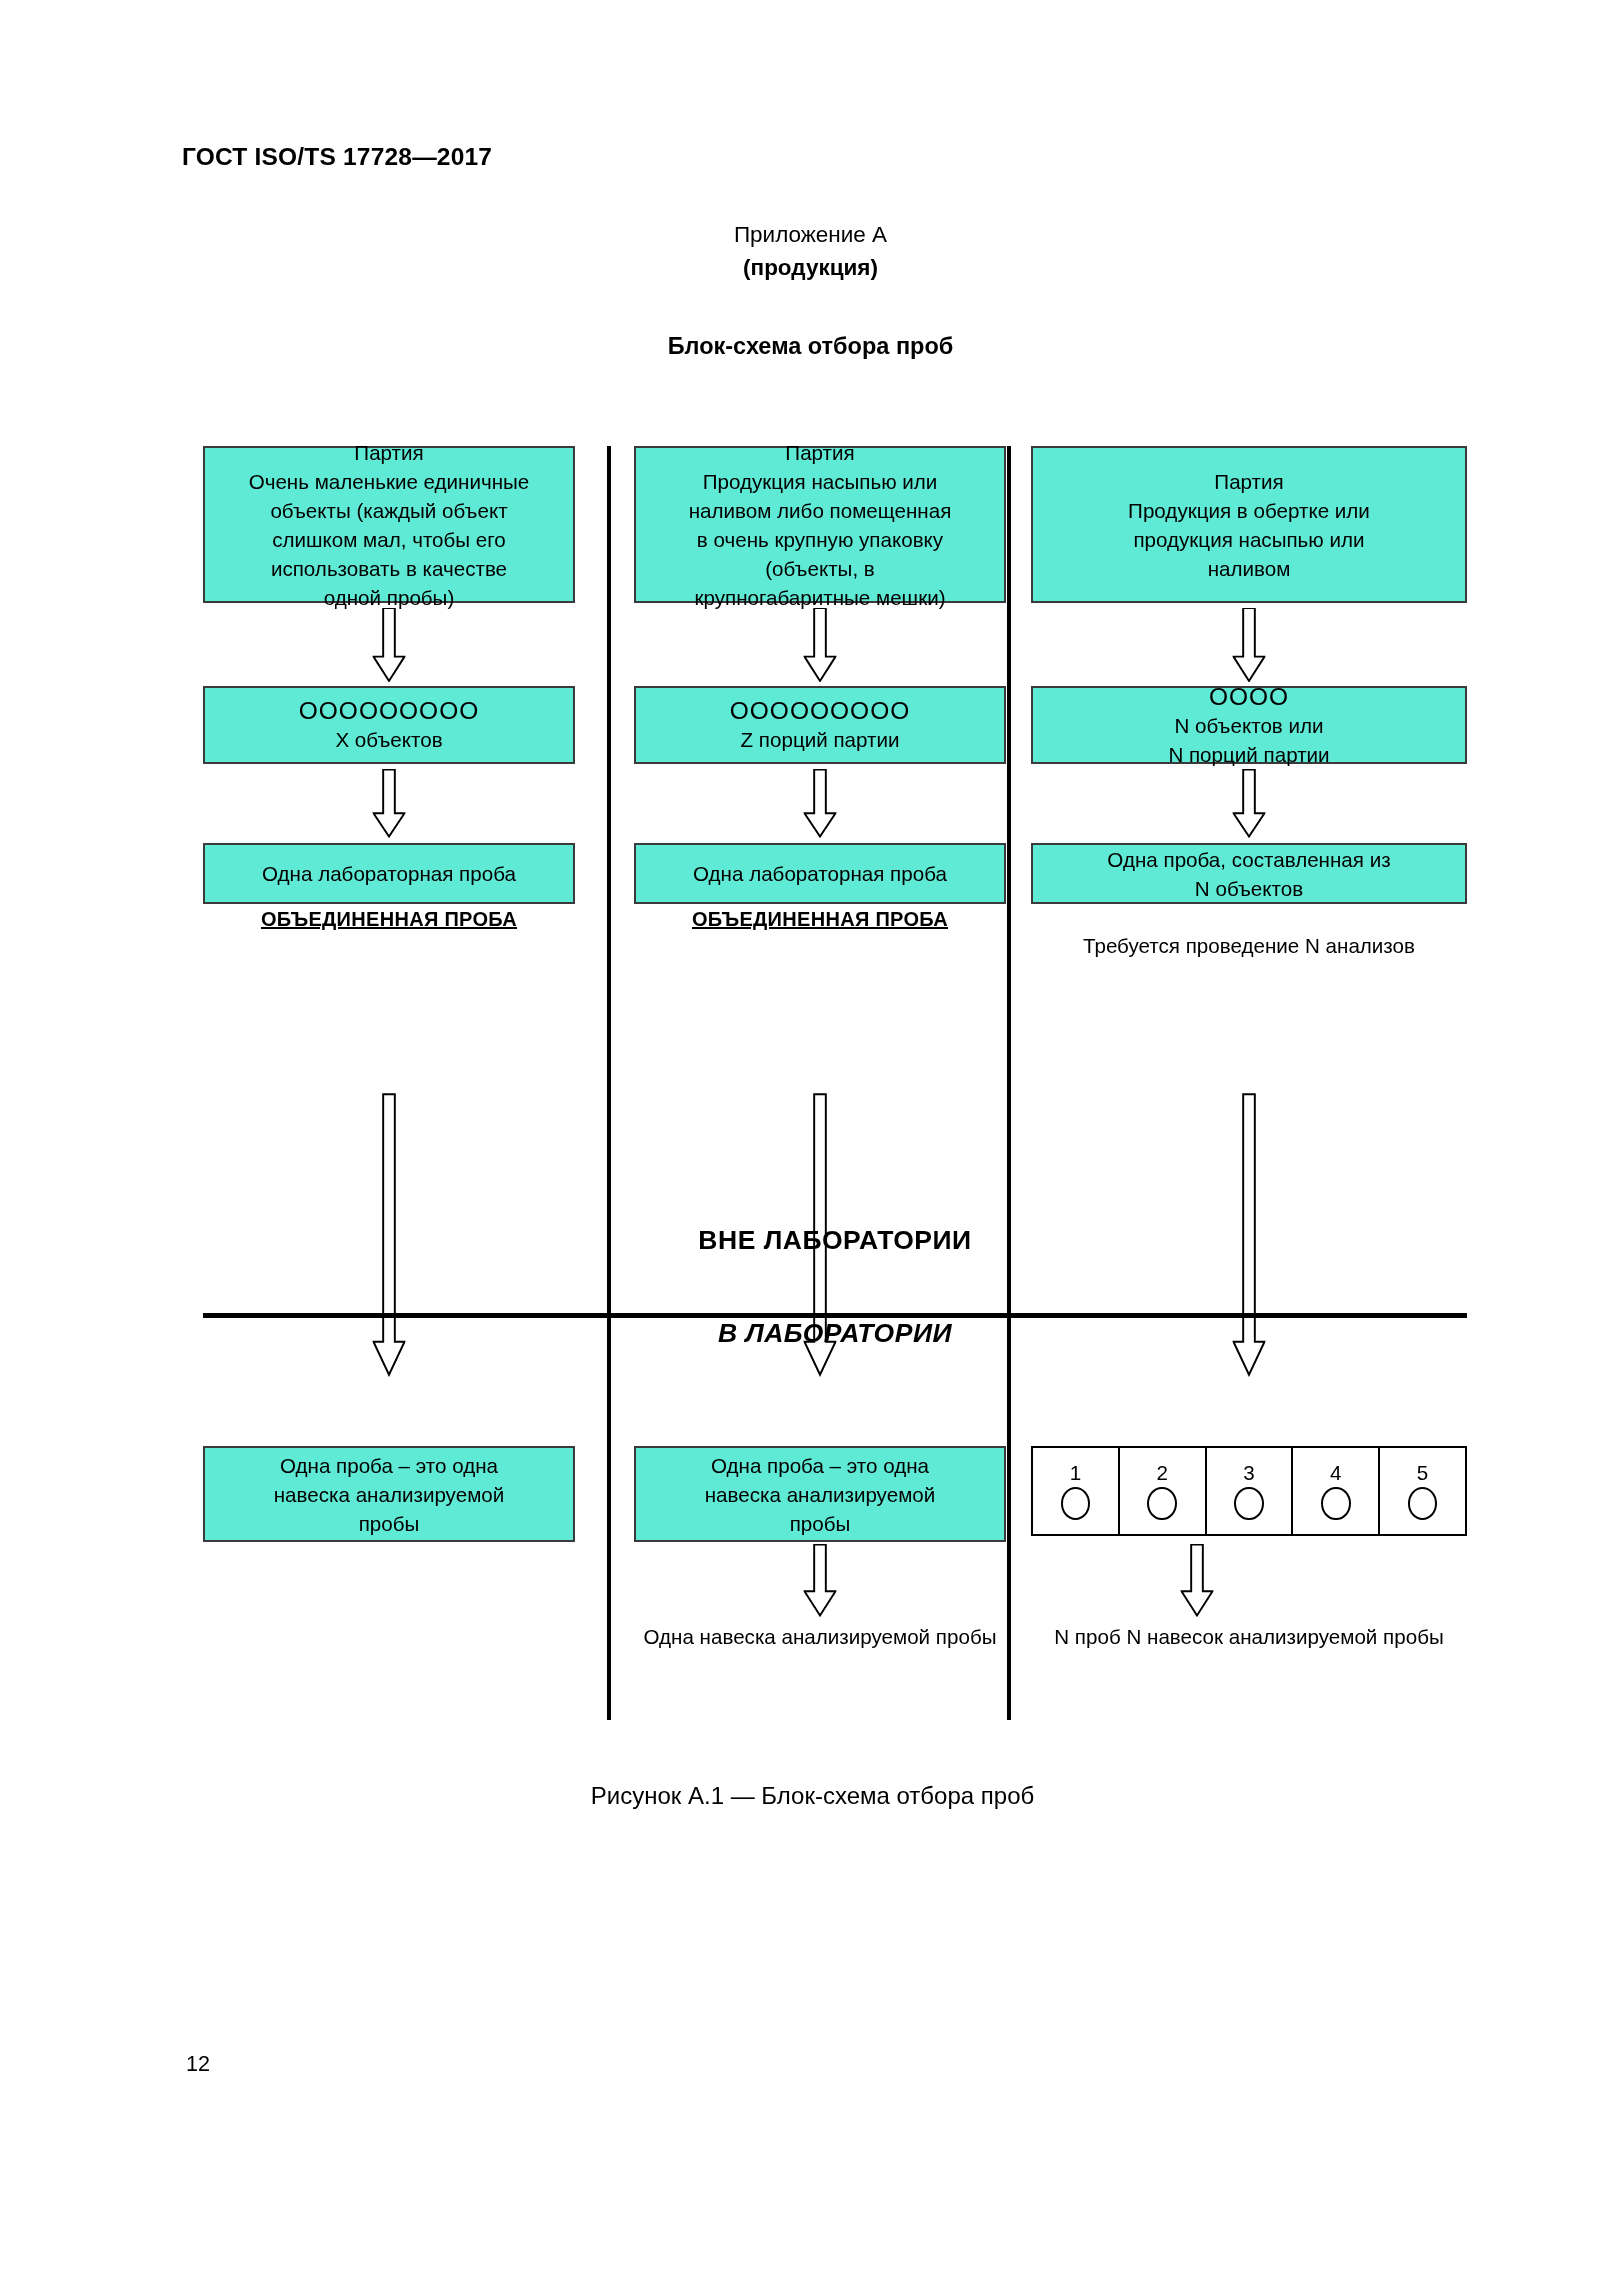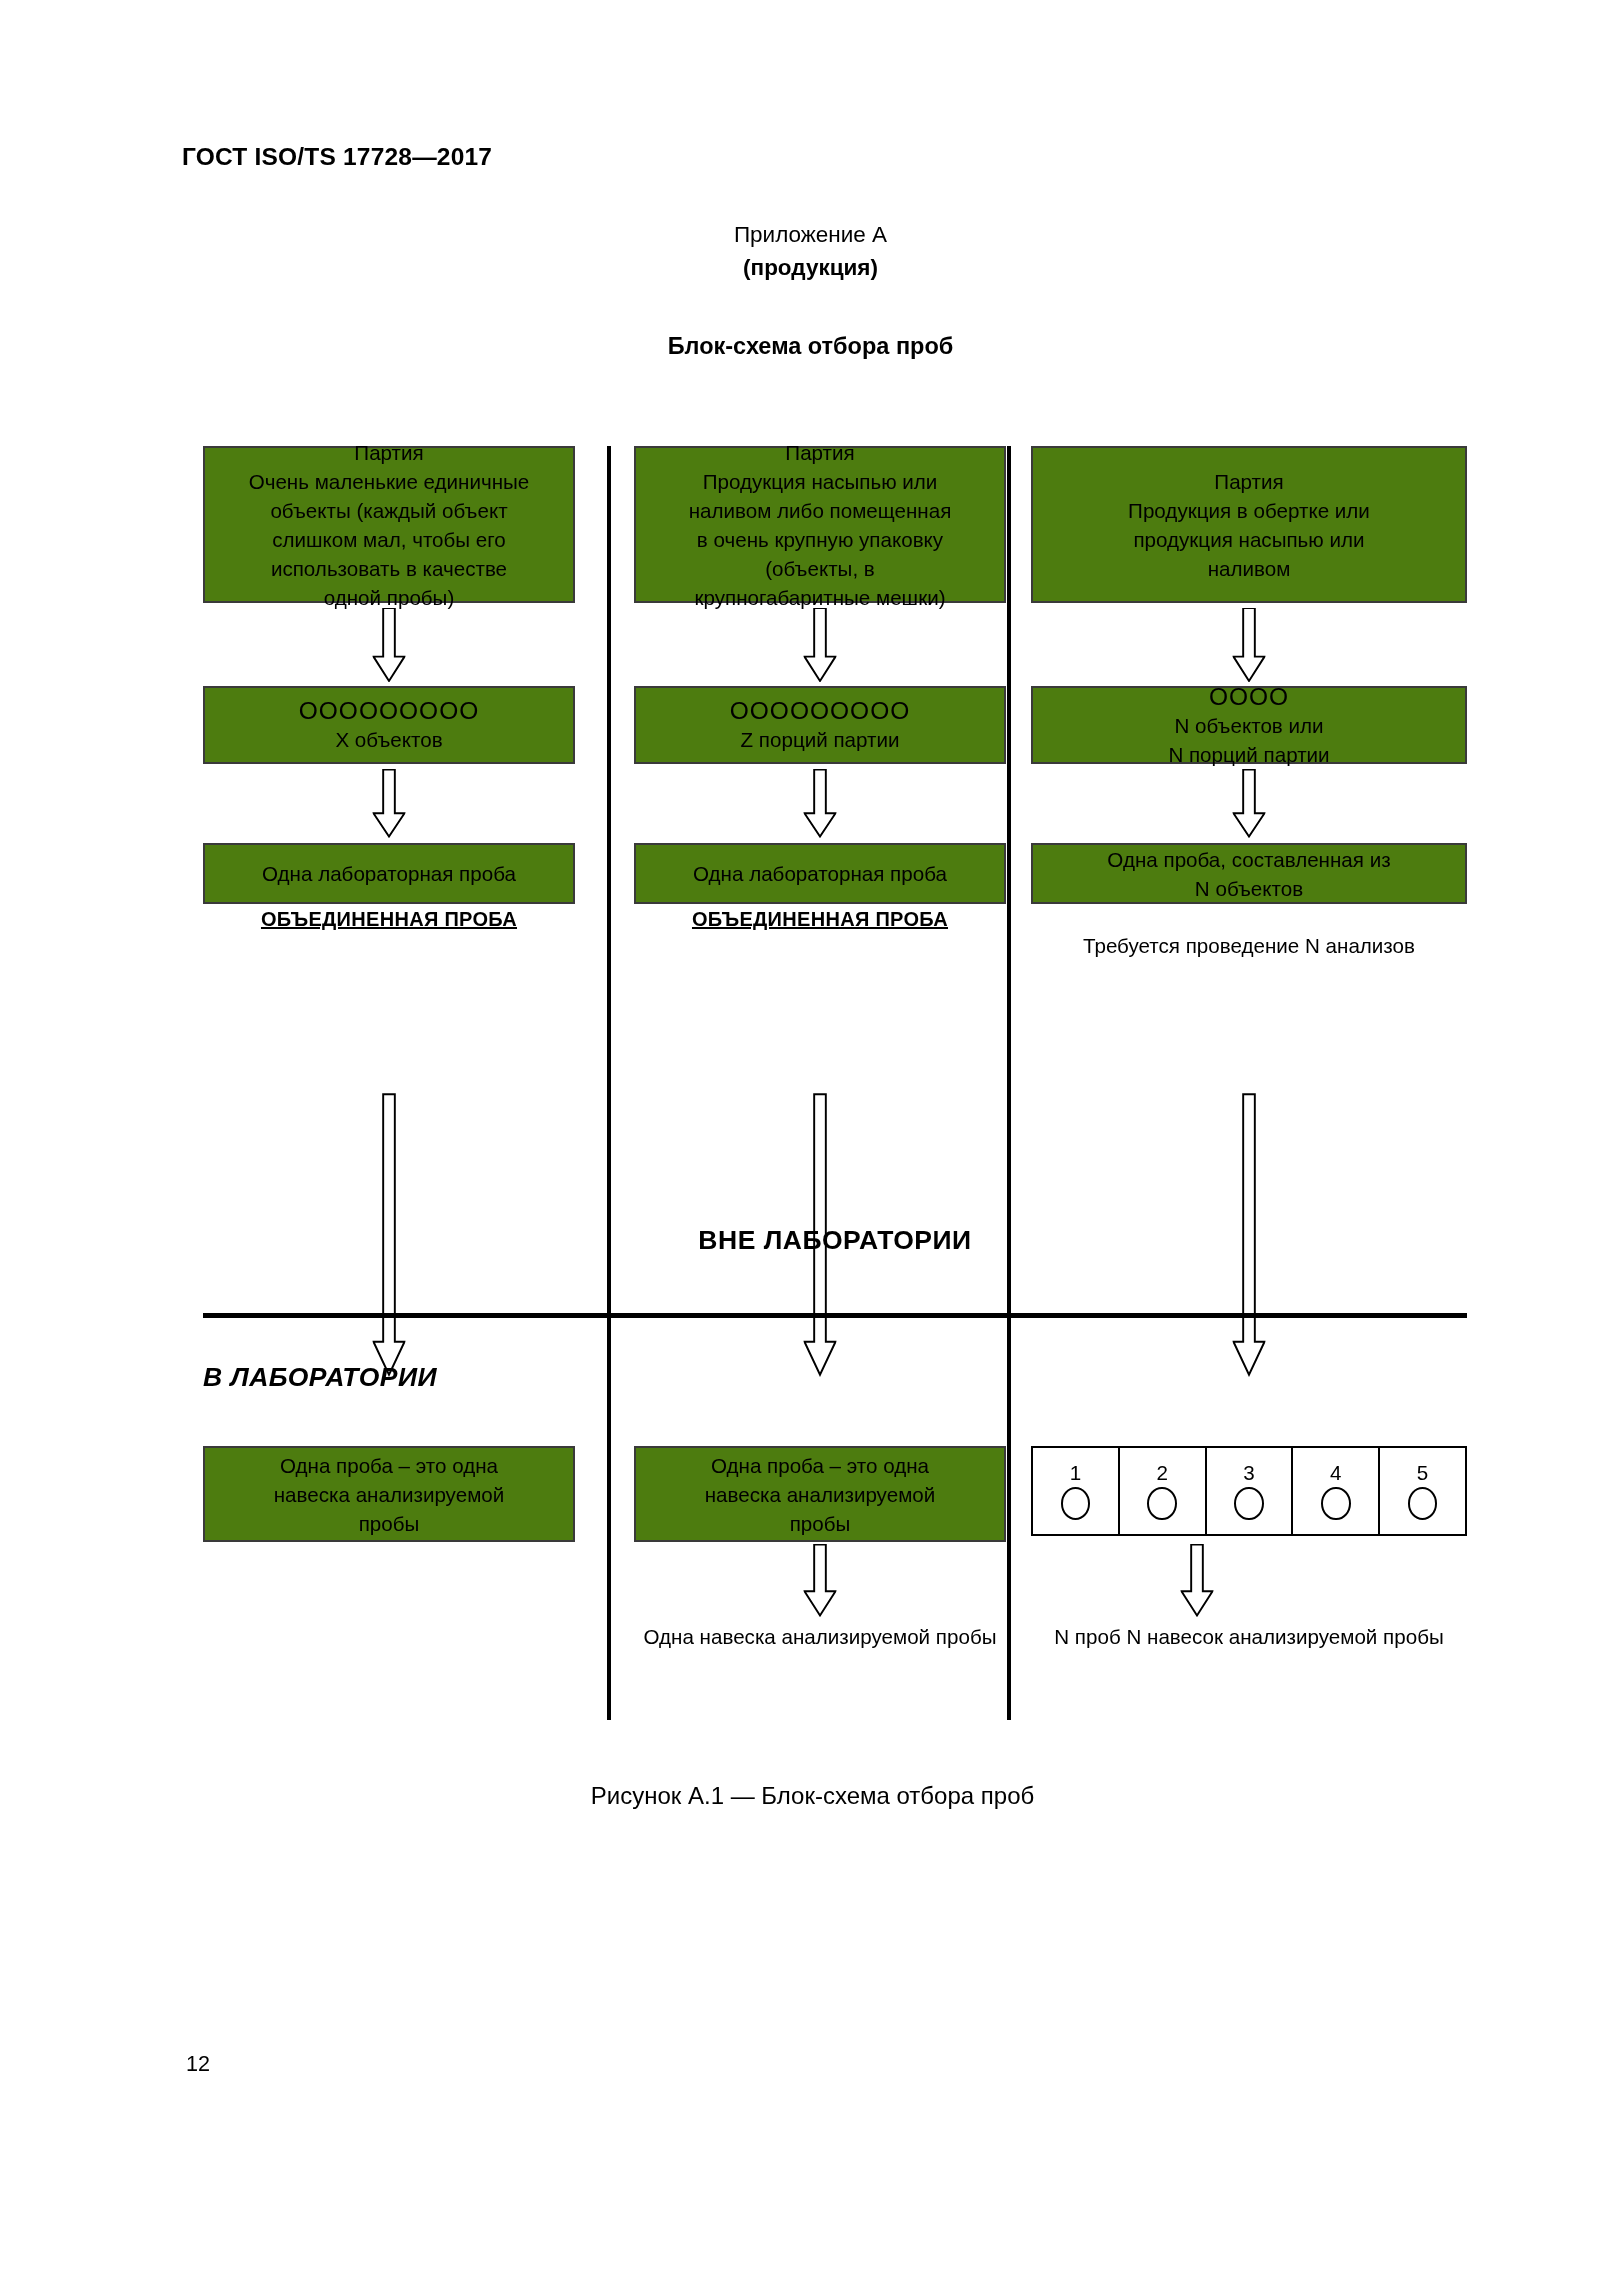--- a/index.html
+++ b/index.html
@@ -90,21 +90,21 @@
     border: 2px solid #3a3a3a;
     box-sizing: border-box;
     text-align: center;
     font-size: 20.6px;
     line-height: 29px;
     padding: 5.9px 7.8px;
     display: flex;
     flex-direction: column;
     justify-content: center;
     align-items: center;
-    background: #4d7c0f;
+    background: #5eead4;
   }
   .box span { display: block; width: 100%; }
 
   .b-top    { position: absolute; top: 0px;   width: 100%; height: 157px; }
   .b-mid    { position: absolute; top: 240px; width: 100%; height: 78px; }
   .b-lab    { position: absolute; top: 397px; width: 100%; height: 61px; }
 
   .circles-row {
     font-size: 24.5px;
     letter-spacing: 1px;
@@ -156,22 +156,22 @@
     text-align: center;
     top: 779px;
     font-size: 26.5px;
     font-weight: bold;
     letter-spacing: 0.5px;
   }
   .inside-lab {
     position: absolute;
     left: 0;
     width: 1264px;
-    text-align: left;
-    top: 916px;
+    text-align: center;
+    top: 872px;
     font-size: 26.5px;
     font-weight: bold;
     font-style: italic;
     letter-spacing: 0.5px;
   }
   .inside-lab-sub {
     position: absolute;
     left: 0;
     width: 1264px;
     text-align: center;

